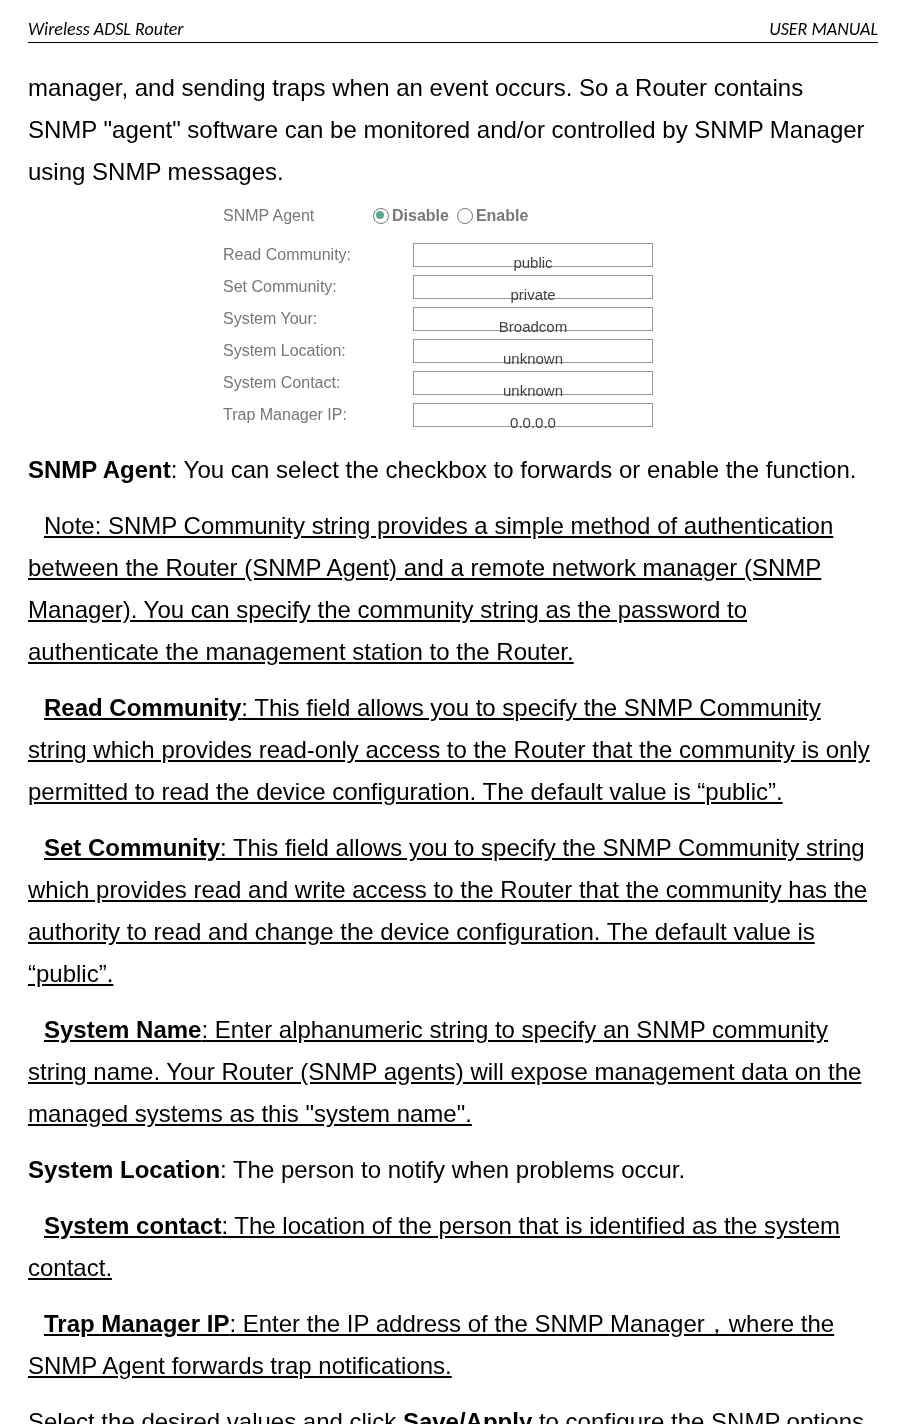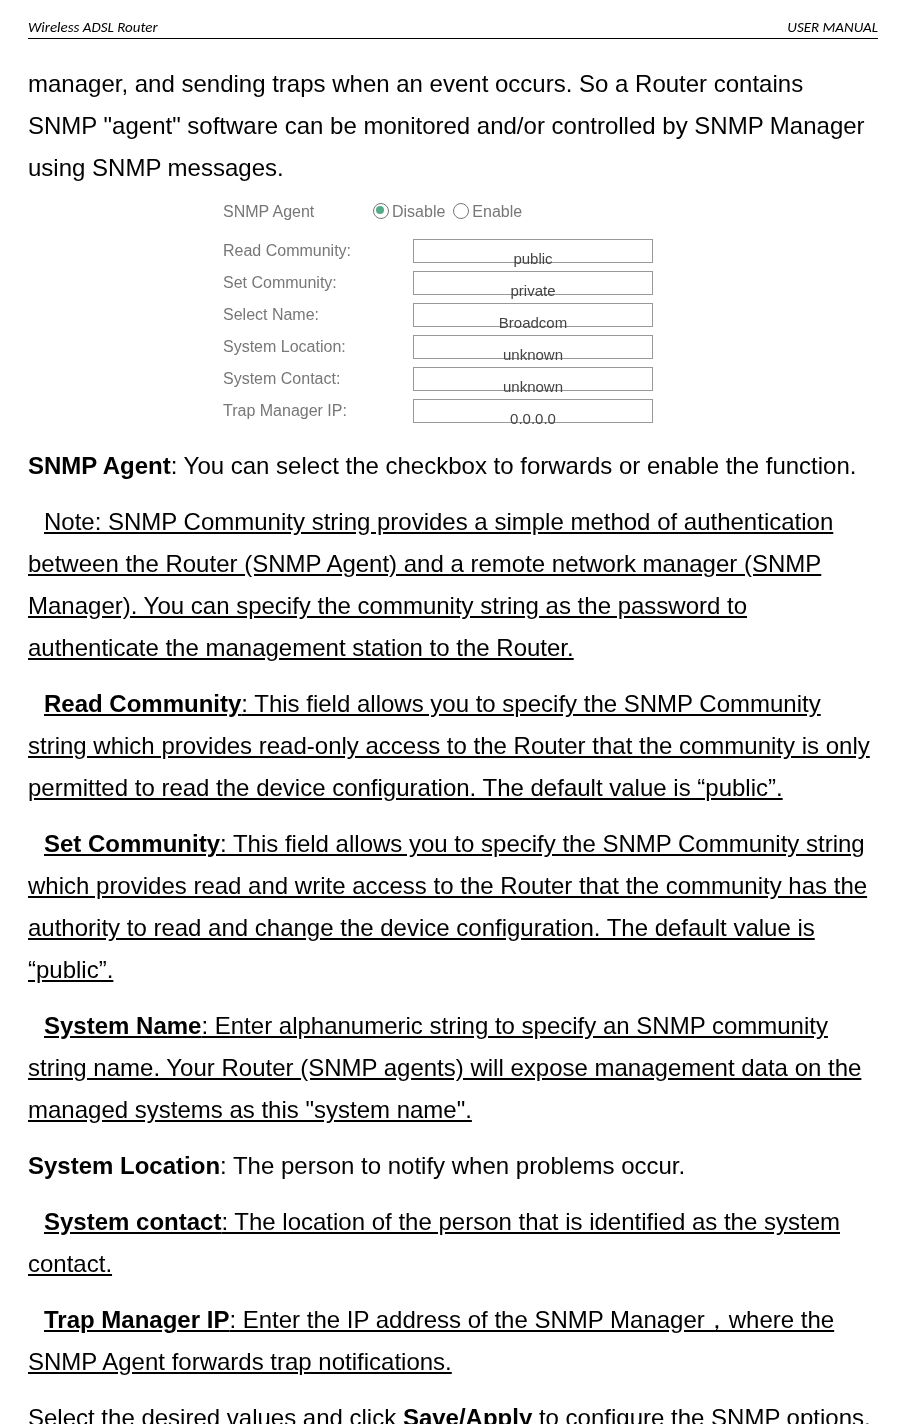--- a/index.html
+++ b/index.html
@@ -11,21 +11,21 @@
     width: 906px;
   }
   .page {
     padding: 18px 28px 20px 28px;
     box-sizing: border-box;
   }
   .header-row {
     display: flex;
     justify-content: space-between;
     font-family: Calibri, Arial, sans-serif;
-    font-size: 15px;
+    font-size: 18px;
     font-style: italic;
     padding-bottom: 2px;
   }
   .hr {
     border: none;
     border-top: 1px solid #000;
     margin: 0 0 24px 0;
   }
   .body-text {
     font-size: 24px;
@@ -82,21 +82,22 @@
     top: 2px; left: 2px;
     width: 8px; height: 8px;
     border-radius: 50%;
     background: #5a8;
   }
   .radio-option {
     color: #777;
     font-size: 16px;
     margin-right: 8px;
     display: inline-flex;
-    align-items: flex-start;
+    align-items: center;
+    font-weight: bold;
   }
   .page-number {
     text-align: center;
     font-size: 14px;
     margin-top: 12px;
   }
 </style>
 </head>
 <body>
 
@@ -125,21 +126,21 @@
 
     <div class="form-row">
       <span class="form-label">Read Community:</span>
       <div class="input-box">public</div>
     </div>
     <div class="form-row">
       <span class="form-label">Set Community:</span>
       <div class="input-box">private</div>
     </div>
     <div class="form-row">
-      <span class="form-label">Select Name:</span>
+      <span class="form-label">System Your:</span>
       <div class="input-box">Broadcom</div>
     </div>
     <div class="form-row">
       <span class="form-label">System Location:</span>
       <div class="input-box">unknown</div>
     </div>
     <div class="form-row">
       <span class="form-label">System Contact:</span>
       <div class="input-box">unknown</div>
     </div>

